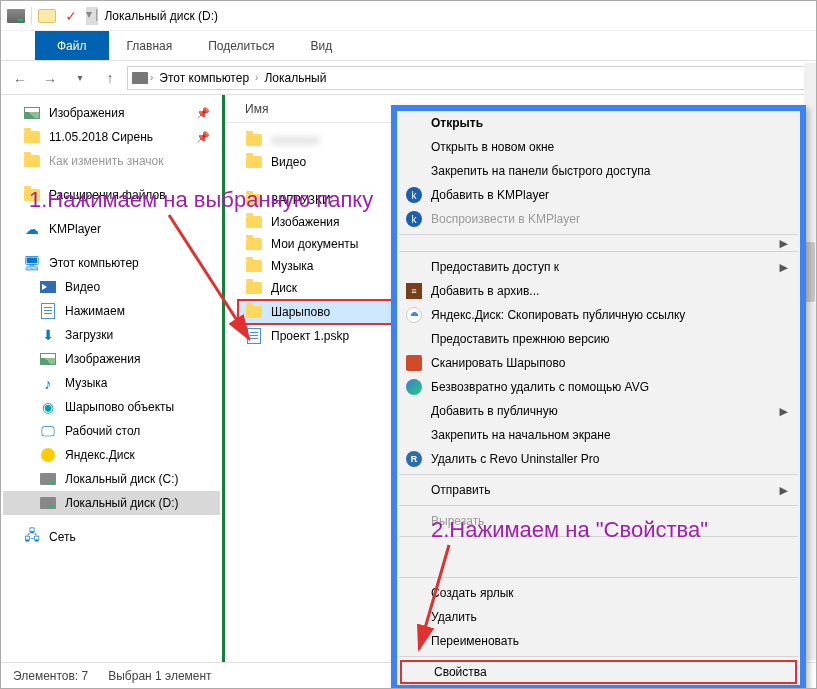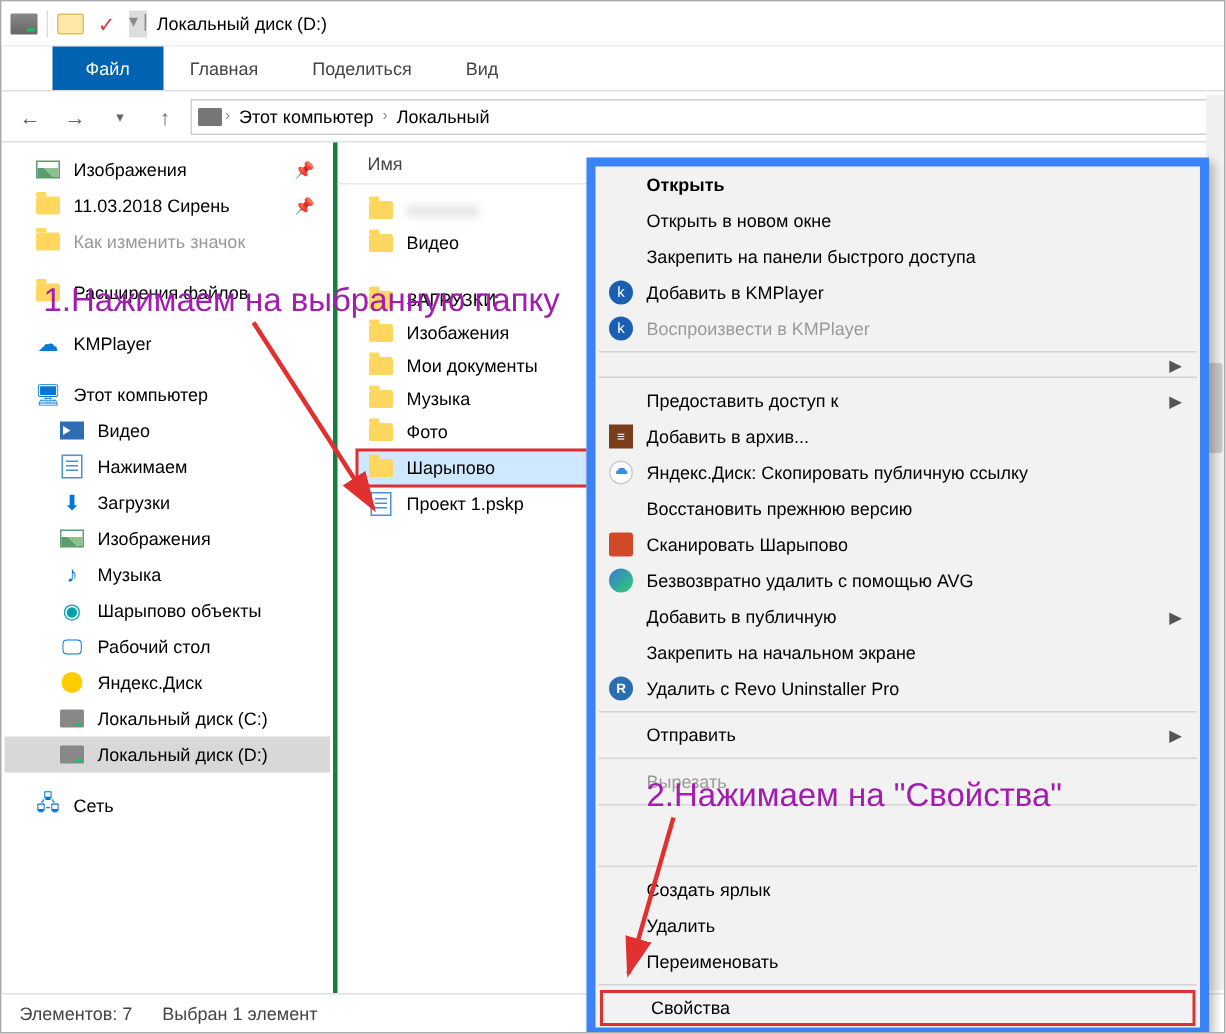--- a/index.html
+++ b/index.html
@@ -130,21 +130,21 @@
         <span class="ic">
           <span class="ic-img"></span>
         </span>
         <span>Изображения</span>
         <span class="pin">📌</span>
       </div>
       <div class="side-item">
         <span class="ic">
           <span class="ic-folder"></span>
         </span>
-        <span>11.03.2018 Сирень</span>
+        <span>11.05.2018 Сирень</span>
         <span class="pin">📌</span>
       </div>
       <div class="side-item dim">
         <span class="ic">
           <span class="ic-folder"></span>
         </span>
         <span>Как изменить значок</span>
       </div>
       <div class="side-sep"></div>
       <div class="side-item">
@@ -273,21 +273,21 @@
         <div class="file-row">
           <span class="ic">
             <span class="ic-folder"></span>
           </span>
           <span class="name">Музыка</span>
         </div>
         <div class="file-row">
           <span class="ic">
             <span class="ic-folder"></span>
           </span>
-          <span class="name">Фото</span>
+          <span class="name">Диск</span>
         </div>
         <div class="file-row selected">
           <span class="ic">
             <span class="ic-folder"></span>
           </span>
           <span class="name">Шарыпово</span>
         </div>
         <div class="file-row">
           <span class="ic">
             <span class="ic-doc"></span>
@@ -340,21 +340,21 @@
       <span class="ctx-ic">
         <span class="ic-ya">
           <svg viewBox="0 0 24 24">
             <path fill="#3b8fd6" d="M6 14 Q4 10 8 9 Q9 5 13 6 Q17 5 18 9 Q22 10 20 14 Z"></path>
           </svg>
         </span>
       </span>
       <span>Яндекс.Диск: Скопировать публичную ссылку</span>
     </div>
     <div class="ctx-item">
-      <span>Восстановить прежнюю версию</span>
+      <span>Предоставить прежнюю версию</span>
     </div>
     <div class="ctx-item">
       <span class="ctx-ic">
         <span class="ic-scan"></span>
       </span>
       <span>Сканировать Шарыпово</span>
     </div>
     <div class="ctx-item">
       <span class="ctx-ic">
         <span class="ic-avg"></span>

